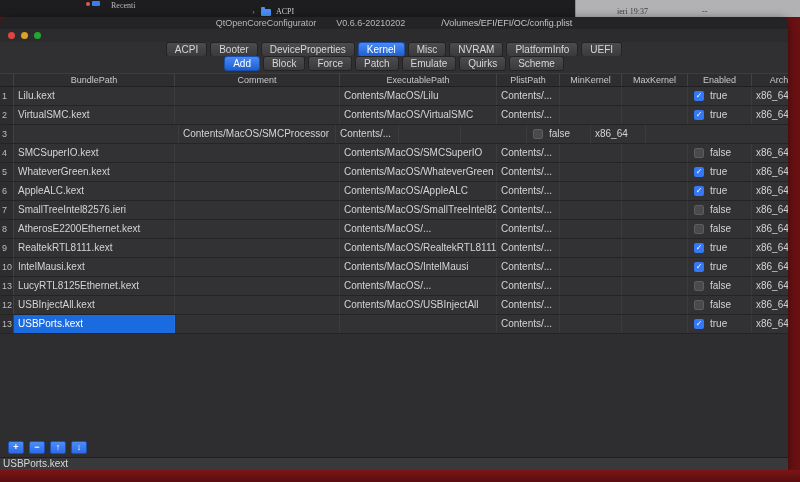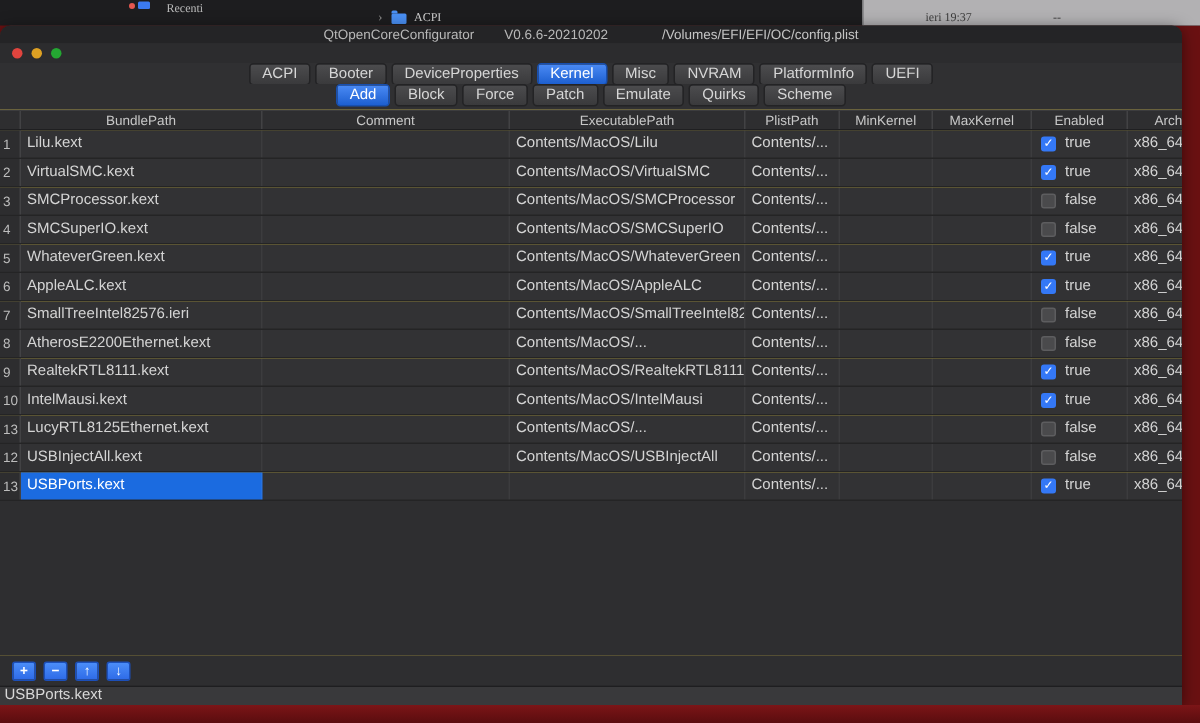--- a/index.html
+++ b/index.html
@@ -156,21 +156,20 @@
             <div class="cell c-min"></div>
             <div class="cell c-max"></div>
             <div class="cell c-enabled encell">
               <span class="cb on">✓</span>
               <span>true</span>
             </div>
             <div class="cell c-arch">x86_64</div>
           </div>
           <div class="trow">
             <div class="cell c-num numcell">3</div>
-            <div class="cell c-bundle">SMCProcessor.kext</div>
             <div class="cell c-comment"></div>
             <div class="cell c-exec">Contents/MacOS/SMCProcessor</div>
             <div class="cell c-plist">Contents/...</div>
             <div class="cell c-min"></div>
             <div class="cell c-max"></div>
             <div class="cell c-enabled encell">
               <span class="cb off"></span>
               <span>false</span>
             </div>
             <div class="cell c-arch">x86_64</div>

